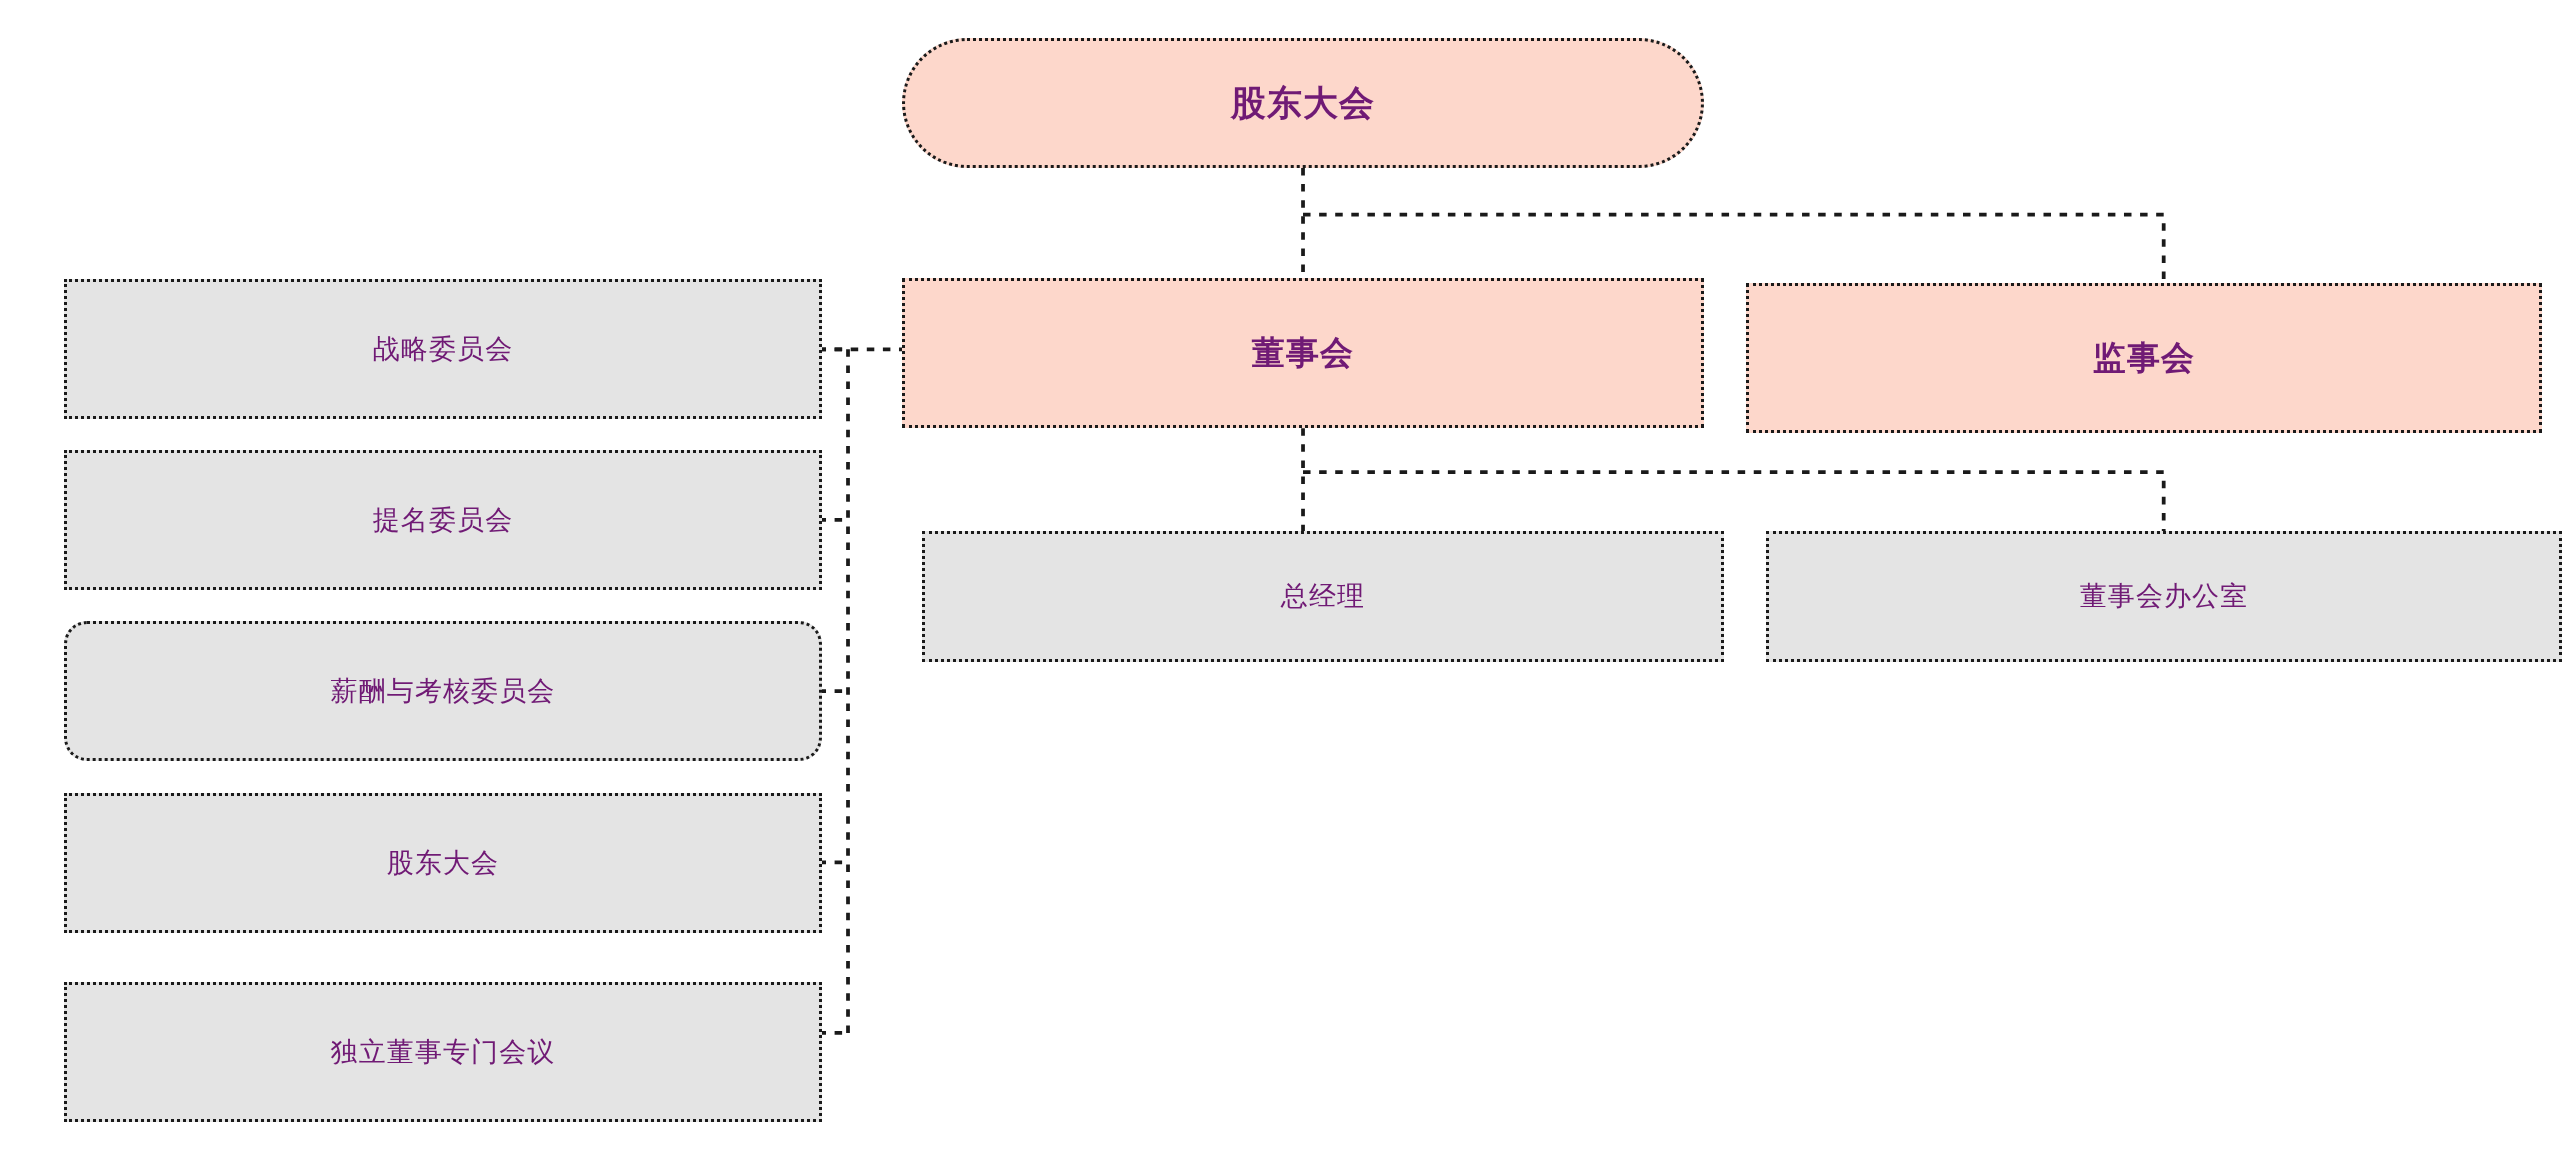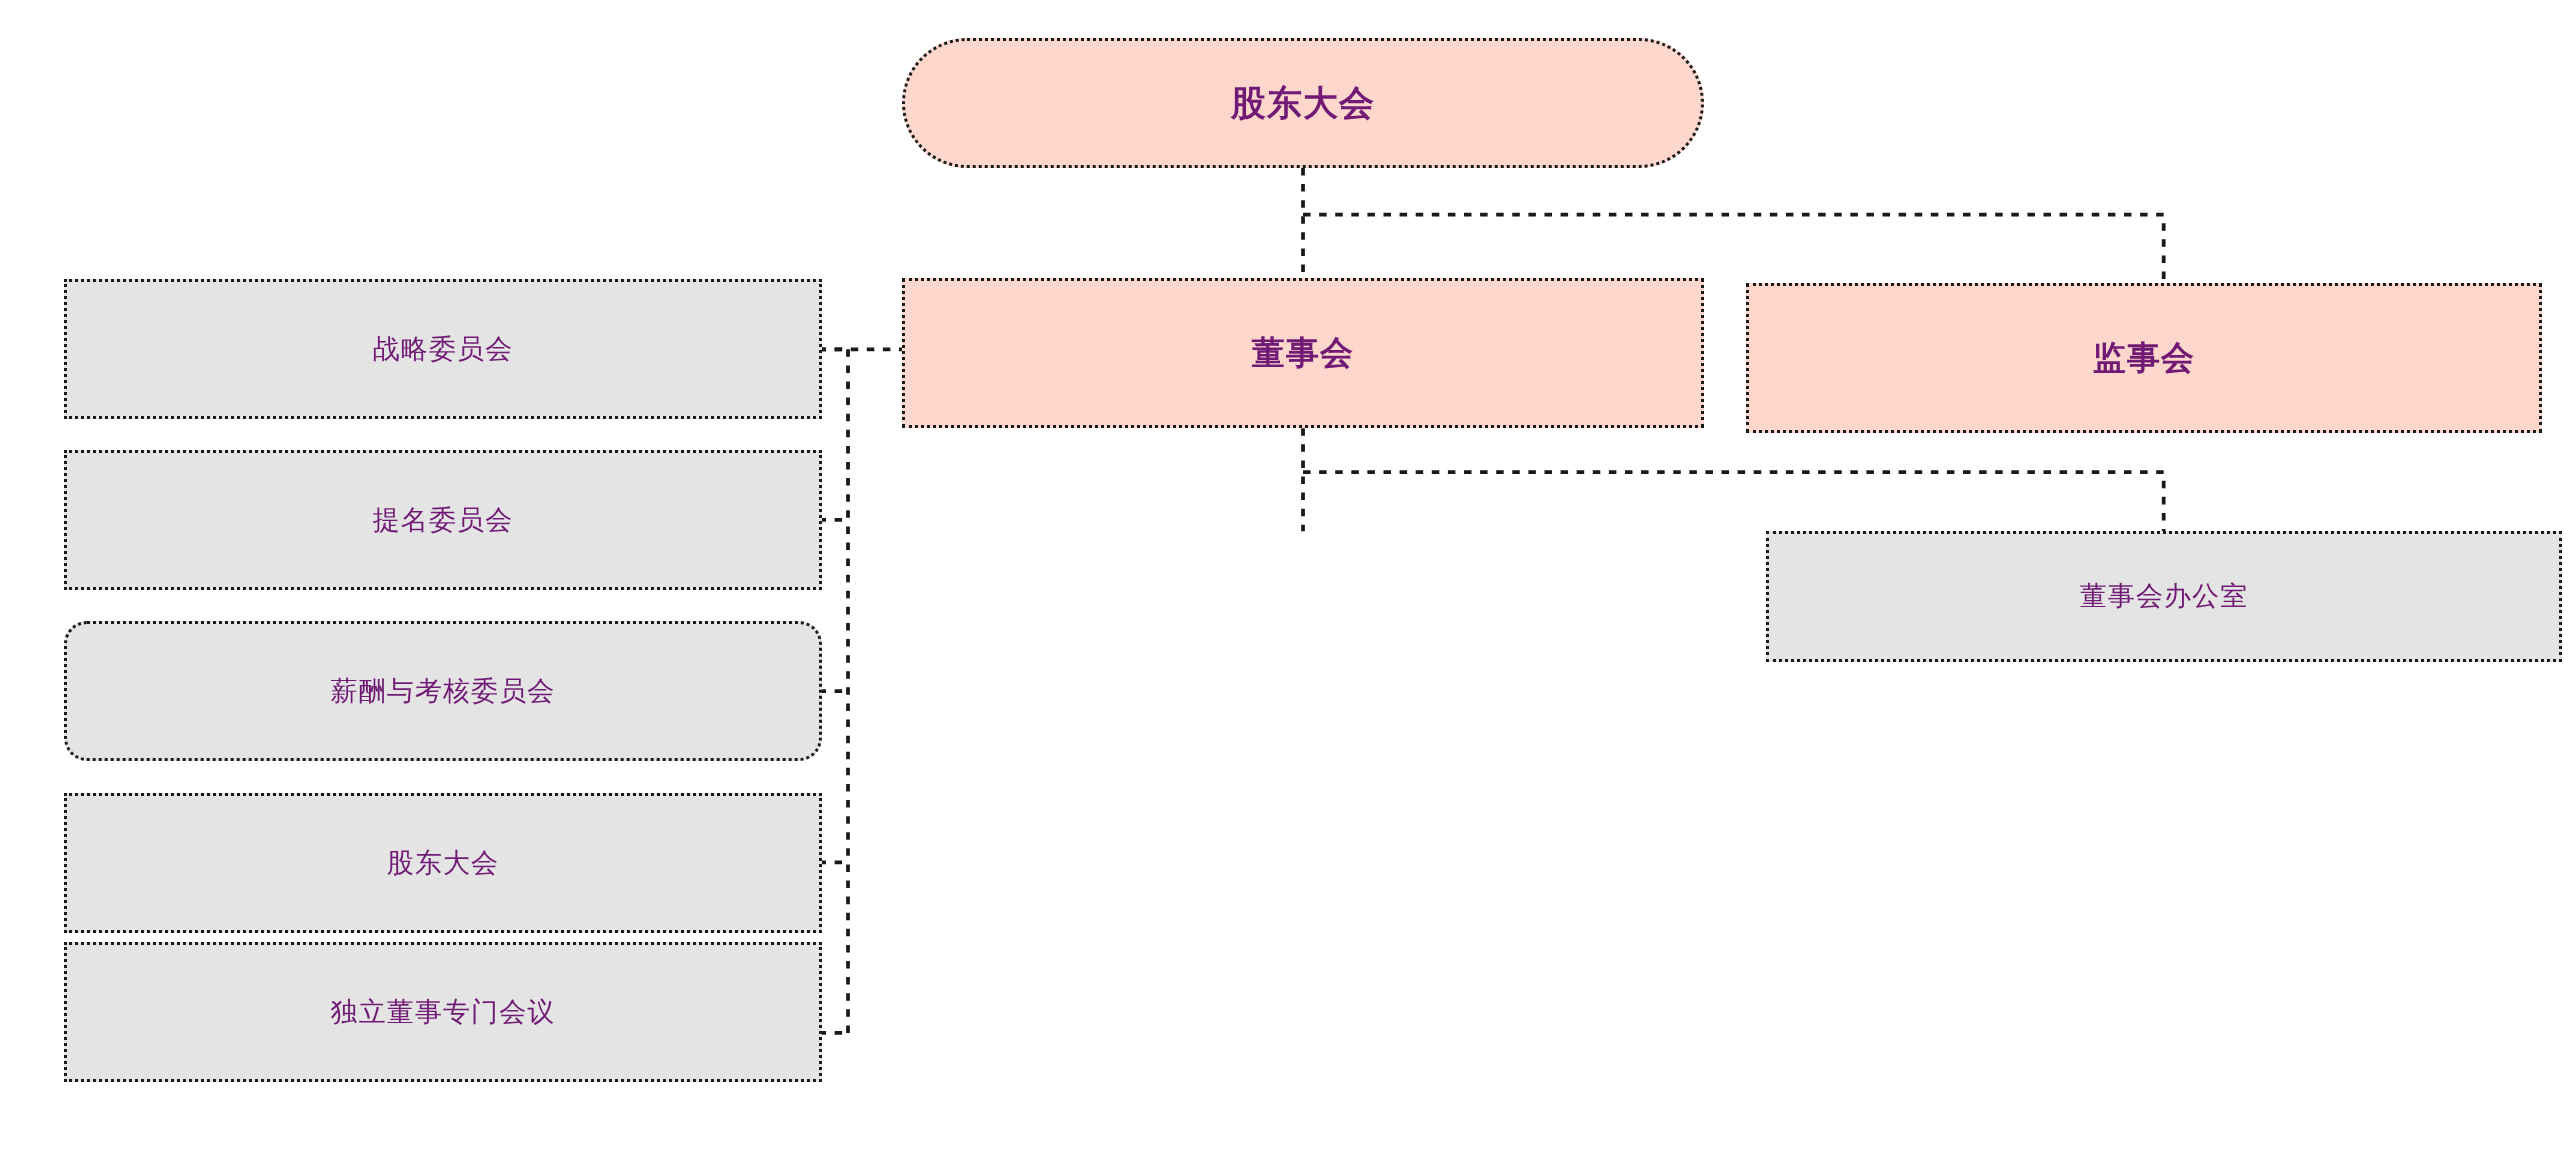--- a/index.html
+++ b/index.html
@@ -71,21 +71,21 @@
   #node-board             { left: 902px; top: 278px;  width: 802px; height: 150px; }
   #node-supervisors       { left: 1746px; top: 283px;  width: 796px; height: 150px; }
   #node-gm                { left: 902px; top: 531px;  width: 802px; height: 131px; }
   #node-board-office      { left: 1746px; top: 531px;  width: 796px; height: 131px; }
 
   .committee-col .node.committee { left: 44px; width: 758px; height: 140px; }
   #cmt-0 { top: 279px; }
   #cmt-1 { top: 450px; }
   #cmt-2 { top: 621px; border-radius: 23px; }
   #cmt-3 { top: 793px; }
-  #cmt-4 { top: 942px; }
+  #cmt-4 { top: 982px; }
 </style>
 </head>
 <body>
 
 <div id="stage">
 
   <svg id="connectors" viewBox="0 0 4800 2160" xmlns="http://www.w3.org/2000/svg">
     <g fill="none" stroke="#1a1a1a" stroke-width="7" stroke-linecap="butt" stroke-dasharray="14 16">
 
       <path d="M 2428 313 L 2428 518"></path>
@@ -131,19 +131,22 @@
   </div>
 
   <div class="node level2 pink" id="node-board">
     <span>董事会</span>
   </div>
 
   <div class="node level2 pink" id="node-supervisors">
     <span>监事会</span>
   </div>
 
+  <div class="node level3 gray" id="node-gm">
+    <span>总经理</span>
+  </div>
 
   <div class="node level3 gray" id="node-board-office">
     <span>董事会办公室</span>
   </div>
 
 </div>
 
 
 </body></html>

